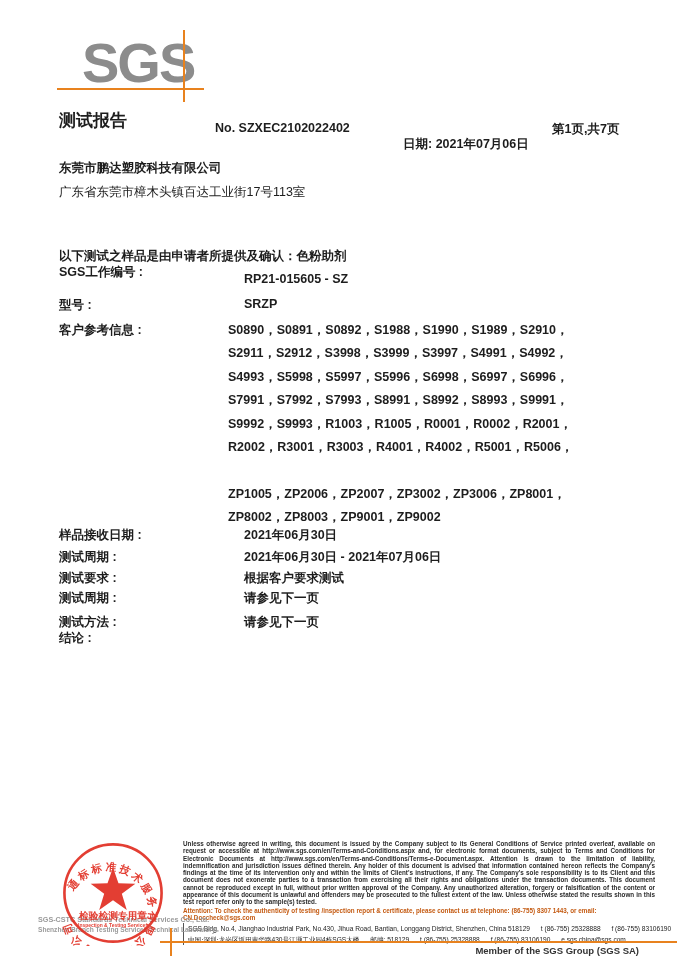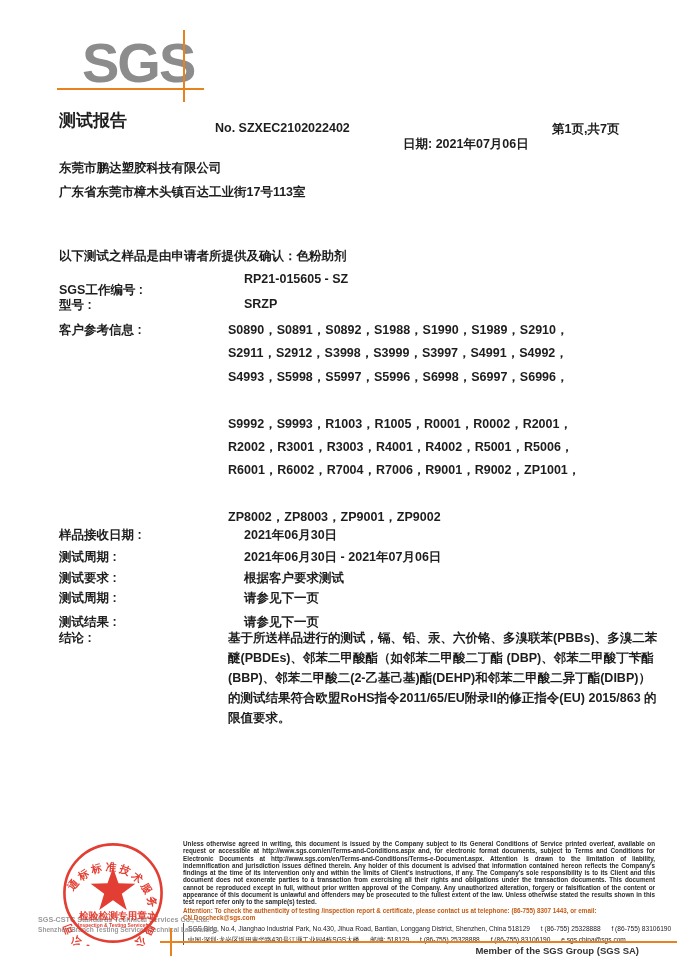--- a/index.html
+++ b/index.html
@@ -19,21 +19,21 @@
   .logo-hline{position:absolute;left:57px;top:88px;width:147px;height:2px;background:#e8821e;}
   .logo-vline{position:absolute;left:183px;top:30px;width:2px;height:72px;background:#e8821e;}
 
   
   .doc-title{position:absolute;left:59px;top:109px;font-size:17px;font-weight:bold;}
   .report-no{position:absolute;left:215px;top:121px;font-size:12.5px;font-weight:bold;}
   .report-date{position:absolute;left:403px;top:136px;font-size:12.5px;font-weight:bold;}
   .page-info{position:absolute;left:552px;top:121px;font-size:12.5px;font-weight:bold;}
 
   .applicant-name{position:absolute;left:59px;top:160px;font-size:12.5px;font-weight:bold;}
-  .applicant-address{position:absolute;left:59px;top:184px;font-size:12.5px;font-weight:bold;}
+  .applicant-address{position:absolute;left:59px;top:184px;font-size:12.5px;font-weight:normal;}
 
   .sample-statement{position:absolute;left:59px;top:248px;font-size:12.5px;font-weight:bold;}
 
   .f-label{position:absolute;left:59px;font-size:12.5px;font-weight:bold;white-space:nowrap;}
   .f-value{position:absolute;left:228px;font-size:12.5px;font-weight:bold;white-space:nowrap;padding-left:16px;}
   .ref-line{position:absolute;left:228px;font-size:12.5px;font-weight:bold;white-space:nowrap;}
   .conclusion-value{
     position:absolute;left:228px;top:628px;width:430px;
     font-size:12.5px;font-weight:bold;line-height:20px;white-space:normal;
   }
@@ -74,52 +74,52 @@
   <div class="doc-title">测试报告</div>
   <div class="report-no">No. SZXEC2102022402</div>
   <div class="report-date">日期: 2021年07月06日</div>
   <div class="page-info">第1页,共7页</div>
 
   <div class="applicant-name">东莞市鹏达塑胶科技有限公司</div>
   <div class="applicant-address">广东省东莞市樟木头镇百达工业街17号113室</div>
 
   <div class="sample-statement">以下测试之样品是由申请者所提供及确认：色粉助剂</div>
 
-  <div class="f-label" style="top:282px">SGS工作编号 :</div>
+  <div class="f-label" style="top:264px">SGS工作编号 :</div>
   <div class="f-value" style="top:272px">RP21-015605 - SZ</div>
 
   <div class="f-label" style="top:297px">型号 :</div>
   <div class="f-value" style="top:297px">SRZP</div>
 
   <div class="f-label" style="top:322px">客户参考信息 :</div>
   <div class="ref-line" style="top:322px">S0890，S0891，S0892，S1988，S1990，S1989，S2910，</div>
   <div class="ref-line" style="top:345.4px">S2911，S2912，S3998，S3999，S3997，S4991，S4992，</div>
   <div class="ref-line" style="top:368.8px">S4993，S5998，S5997，S5996，S6998，S6997，S6996，</div>
+  <div class="ref-line" style="top:392.2px">S7991，S7992，S7993，S8991，S8992，S8993，S9991，</div>
   <div class="ref-line" style="top:415.6px">S9992，S9993，R1003，R1005，R0001，R0002，R2001，</div>
   <div class="ref-line" style="top:439px">R2002，R3001，R3003，R4001，R4002，R5001，R5006，</div>
-  <div class="ref-line" style="top:462.4px">R6001，R6002，R7004，R7006，R9001，R9002，ZP1001，</div>
+  <div class="ref-line" style="top:485.8px">ZP1005，ZP2006，ZP2007，ZP3002，ZP3006，ZP8001，</div>
   <div class="ref-line" style="top:509.2px">ZP8002，ZP8003，ZP9001，ZP9002</div>
 
   <div class="f-label" style="top:527px">样品接收日期 :</div>
   <div class="f-value" style="top:527px">2021年06月30日</div>
 
   <div class="f-label" style="top:549px">测试周期 :</div>
   <div class="f-value" style="top:549px">2021年06月30日 - 2021年07月06日</div>
 
   <div class="f-label" style="top:570px">测试要求 :</div>
   <div class="f-value" style="top:570px">根据客户要求测试</div>
 
   <div class="f-label" style="top:590px">测试周期 :</div>
   <div class="f-value" style="top:590px">请参见下一页</div>
 
-  <div class="f-label" style="top:614px">测试结果 :</div>
+  <div class="f-label" style="top:614px">测试方法 :</div>
   <div class="f-value" style="top:614px">请参见下一页</div>
 
   <div class="f-label" style="top:630px">结论 :</div>
-  <div class="conclusion-value">基于所送样品进行的测试，镉、铅、汞、六价铬、多溴联苯(PBBs)、多溴二苯醚(PBDEs)、邻苯二甲酸酯（如邻苯二甲酸二丁酯 (DBP)、邻苯二甲酸丁苄酯(BBP)、邻苯二甲酸二(2-乙基己基)酯(DEHP)和邻苯二甲酸二异丁酯(DIBP)）的测试结果符合欧盟RoHS指令2011/65/EU附录II的修正指令(EU) 2015/863 的限值要求。</div>
 
   <div class="footer-right">
     <p class="disclaimer">Unless otherwise agreed in writing, this document is issued by the Company subject to its General Conditions of Service printed overleaf, available on request or accessible at http://www.sgs.com/en/Terms-and-Conditions.aspx and, for electronic format documents, subject to Terms and Conditions for Electronic Documents at http://www.sgs.com/en/Terms-and-Conditions/Terms-e-Document.aspx. Attention is drawn to the limitation of liability, indemnification and jurisdiction issues defined therein. Any holder of this document is advised that information contained hereon reflects the Company's findings at the time of its intervention only and within the limits of Client's instructions, if any. The Company's sole responsibility is to its Client and this document does not exonerate parties to a transaction from exercising all their rights and obligations under the transaction documents. This document cannot be reproduced except in full, without prior written approval of the Company. Any unauthorized alteration, forgery or falsification of the content or appearance of this document is unlawful and offenders may be prosecuted to the fullest extent of the law. Unless otherwise stated the results shown in this test report refer only to the sample(s) tested.</p>
     <p class="attention">Attention: To check the authenticity of testing /inspection report &amp; certificate, please contact us at telephone: (86-755) 8307 1443, or email: CN.Doccheck@sgs.com</p>
     <div class="address-block">
       <div class="address-row">
         <span>SGS Bldg, No.4, Jianghao Industrial Park, No.430, Jihua Road, Bantian, Longgang District, Shenzhen, China  518129</span>
         <span>t (86-755) 25328888</span>
         <span>f (86-755) 83106190</span>
         

